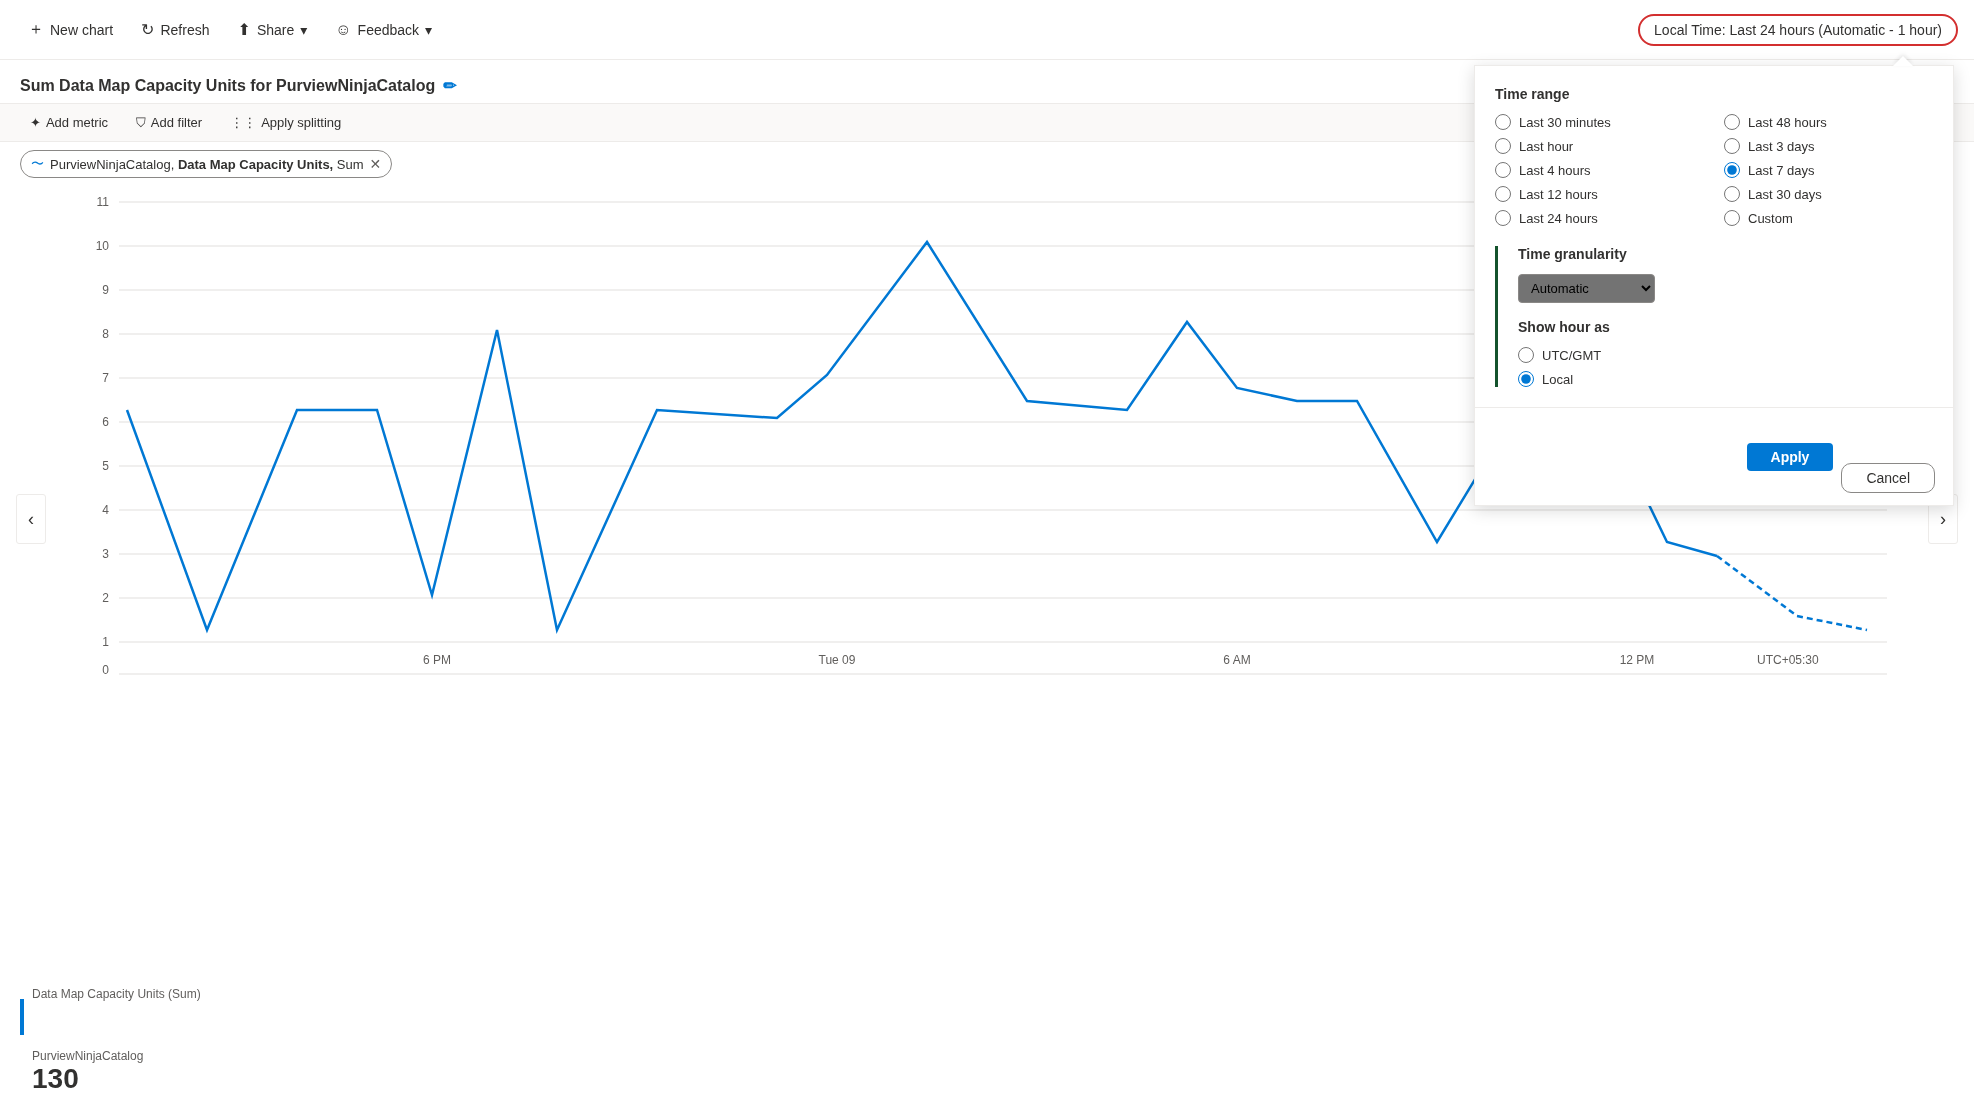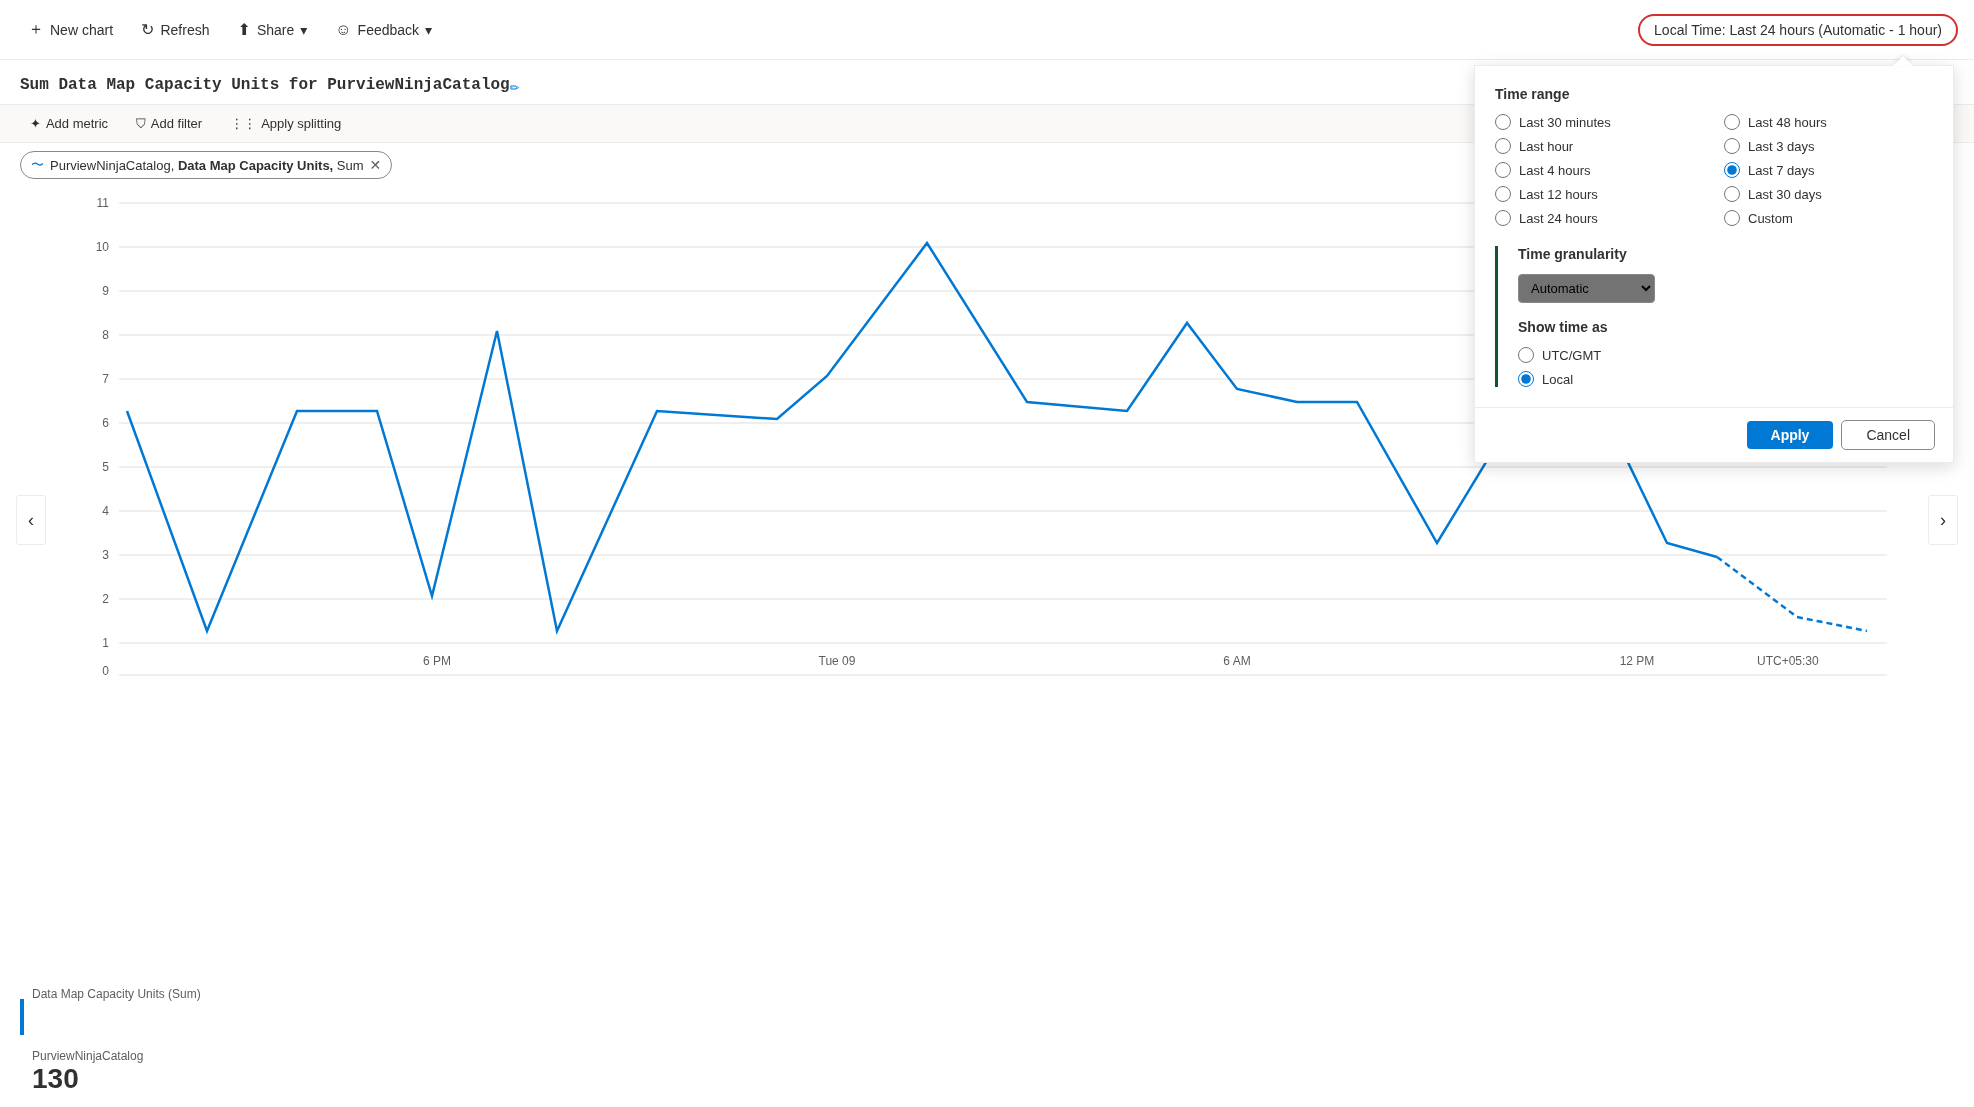--- a/index.html
+++ b/index.html
@@ -19,21 +19,21 @@
     .toolbar-btn .icon { font-size: 16px; color: #323130; }
     .toolbar-right { margin-left: auto; }
     .time-range-btn {
       display: flex; align-items: center; padding: 6px 14px;
       border: 2px solid #d32f2f; background: #fff; cursor: pointer;
       border-radius: 20px; font-size: 14px; color: #323130; gap: 6px;
     }
 
     
     .chart-header { padding: 16px 20px 8px 20px; }
-    .chart-title { font-size: 16px; font-weight: 600; display: flex; gap: 0; font-family: Liberation Mono, monospace; }
+    .chart-title { font-size: 16px; font-weight: 600; display: flex; align-items: center; gap: 8px; }
     .edit-icon { color: #0078d4; cursor: pointer; font-size: 16px; }
 
     
     .metric-toolbar {
       display: flex; align-items: center; padding: 6px 20px; background: #faf9f8;
       border-top: 1px solid #edebe9; border-bottom: 1px solid #edebe9; gap: 8px;
     }
     .metric-btn {
       display: flex; align-items: center; gap: 5px; padding: 4px 10px;
       border: none; background: none; cursor: pointer; font-size: 13px; color: #323130;
@@ -95,21 +95,21 @@
     .time-panel-footer {
       display: flex; justify-content: flex-end; align-items: center;
       padding: 12px 18px; border-top: 1px solid #edebe9; gap: 8px;
     }
     .btn-apply {
       padding: 6px 24px; background: #0078d4; color: #fff; border: none;
       border-radius: 4px; font-size: 14px; cursor: pointer; font-weight: 600;
     }
     .btn-cancel {
       padding: 6px 24px; background: #fff; color: #323130; border: 1px solid #8a8886;
-      border-radius: 5px; font-size: 14px; cursor: pointer;
+      border-radius: 10px; font-size: 14px; cursor: pointer; margin-top: 43px;
     }
 
     .main-content { display: flex; flex-direction: column; height: calc(1107px - 60px); }
   </style>
 </head>
 <body>
 
 <div class="toolbar">
   <div class="toolbar-left">
     <button class="toolbar-btn">
@@ -298,21 +298,21 @@
         <option>Automatic</option>
         <option>1 minute</option>
         <option>5 minutes</option>
         <option>15 minutes</option>
         <option>30 minutes</option>
         <option>1 hour</option>
         <option>6 hours</option>
         <option>1 day</option>
       </select>
       <div style="margin-top:16px;">
-        <div class="time-panel-section-title">Show time as</div>
+        <div class="time-panel-section-title">Show hour as</div>
         <div class="radio-item" style="margin-bottom:8px;">
           <input type="radio" name="showtime" id="utcgmt" style="">
           <label for="utcgmt">UTC/GMT</label>
         </div>
         <div class="radio-item">
           <input type="radio" name="showtime" id="local" checked="" style="">
           <label for="local">Local</label>
         </div>
       </div>
     </div>

